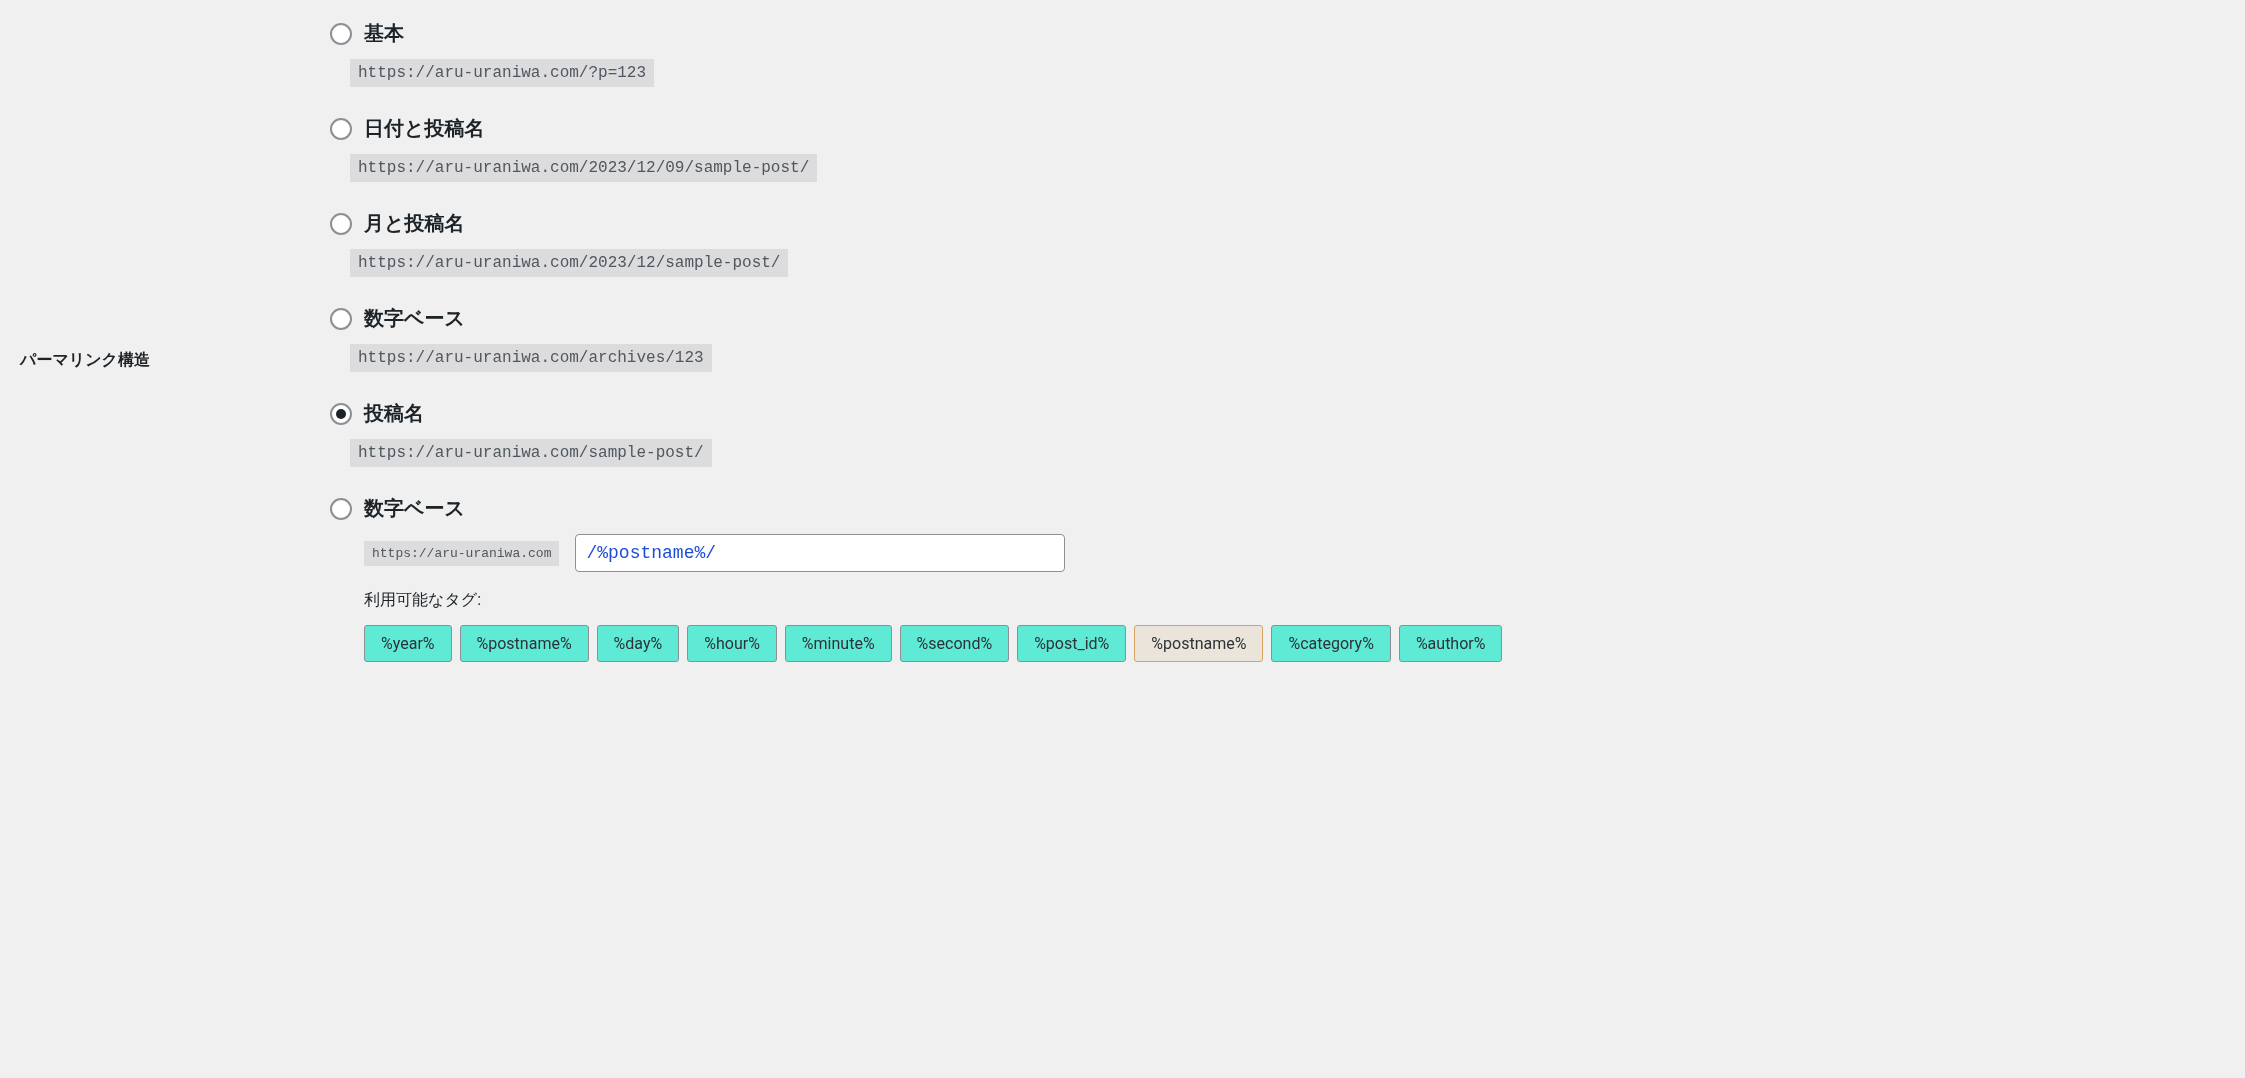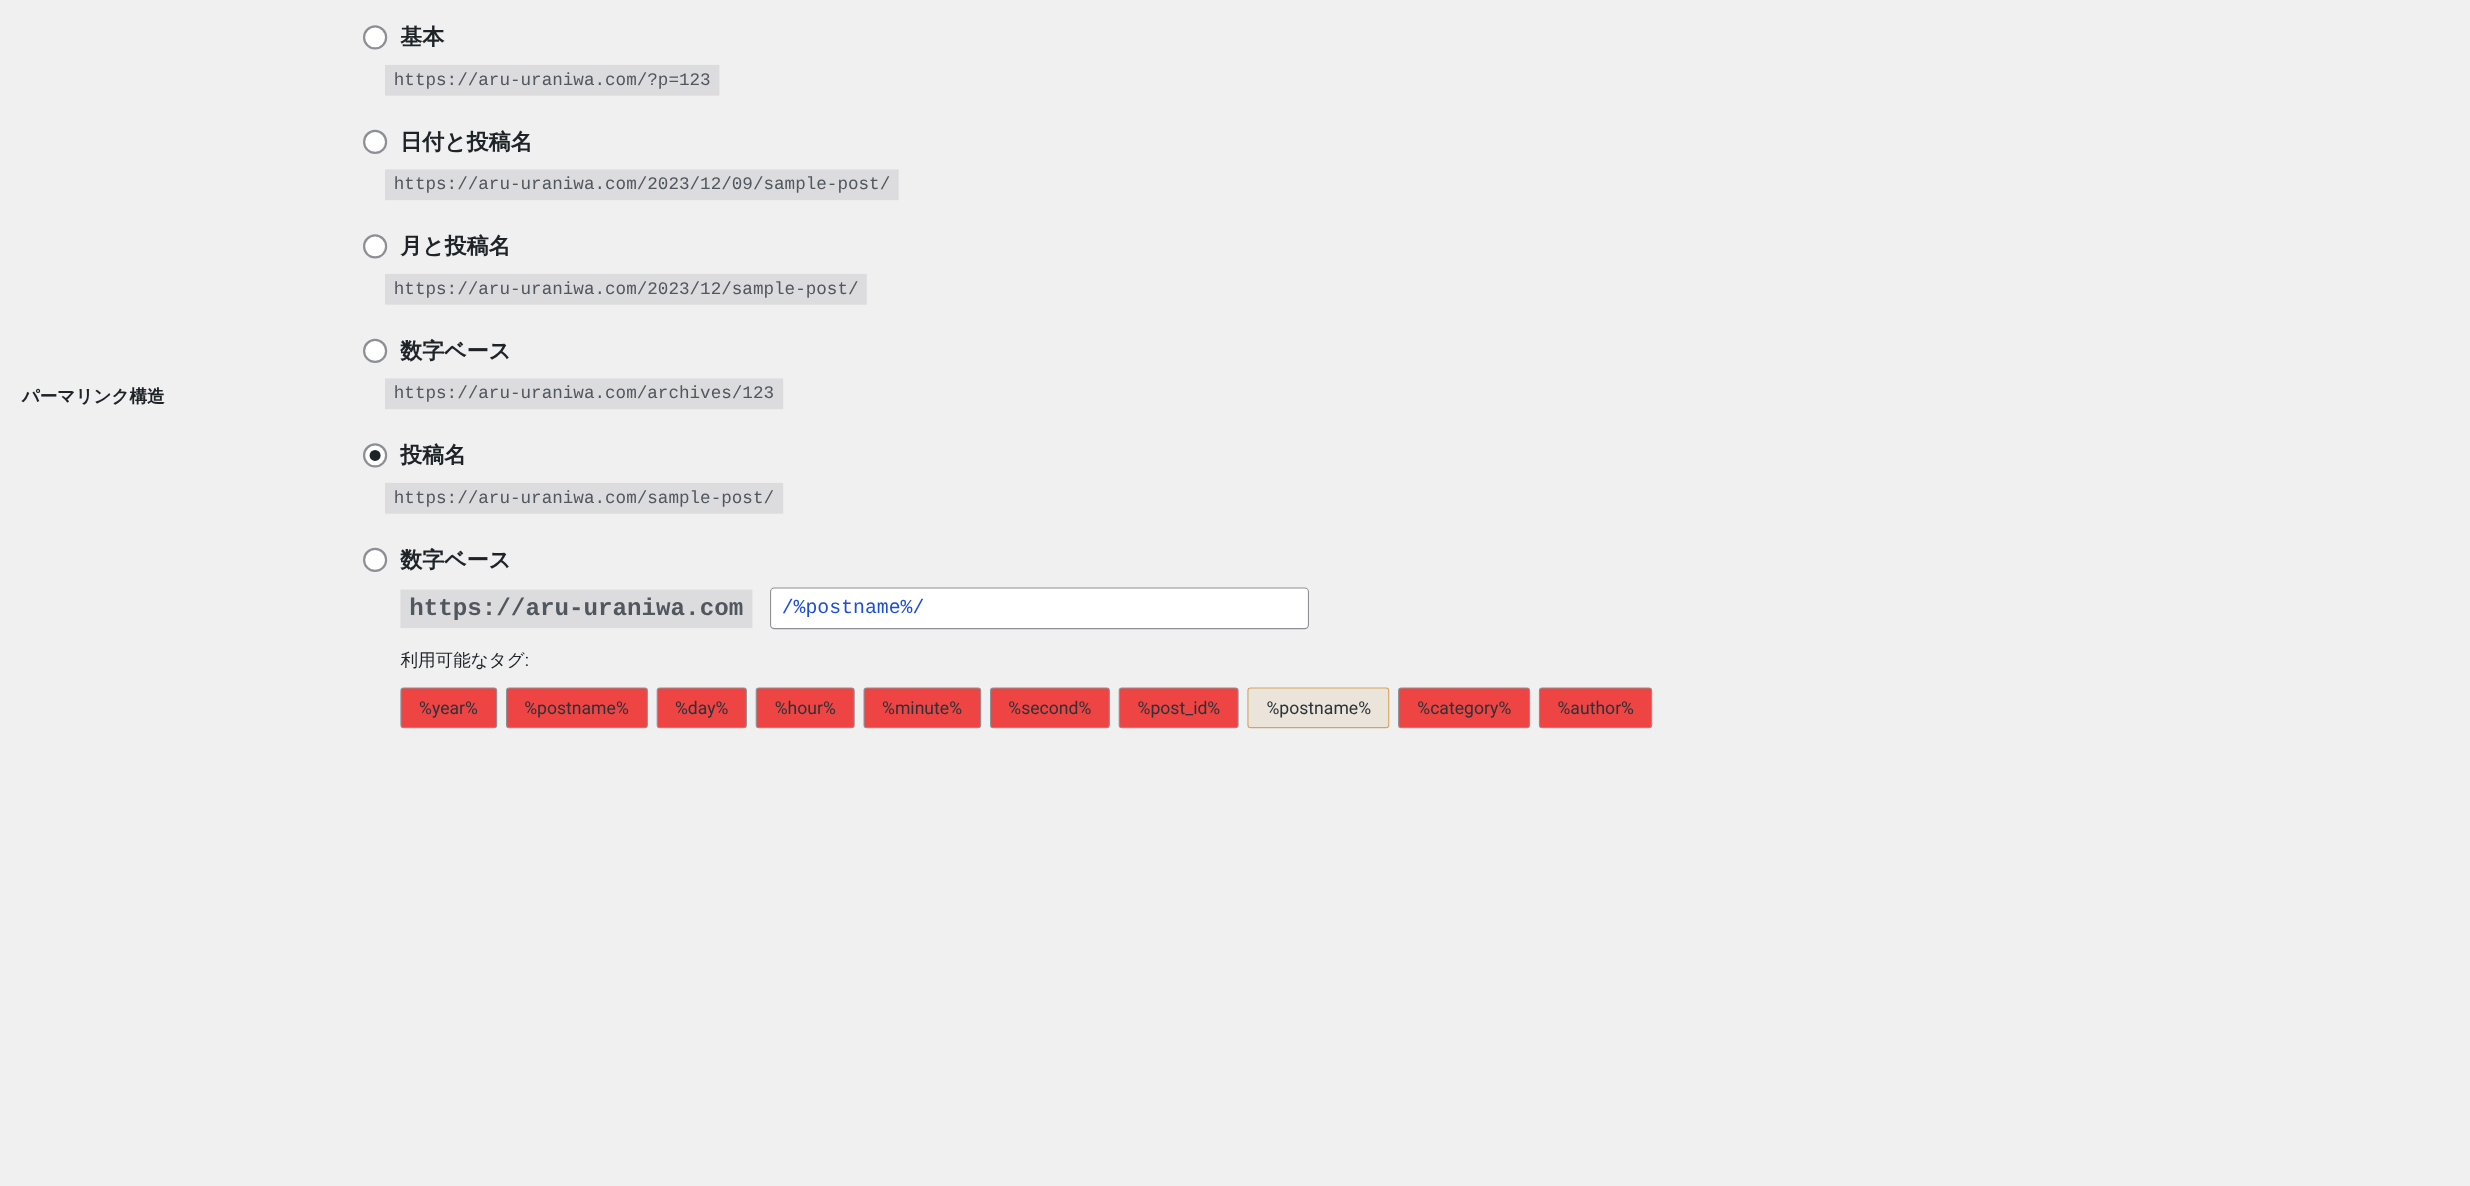--- a/index.html
+++ b/index.html
@@ -76,23 +76,22 @@
       display: flex;
       align-items: center;
       gap: 16px;
       margin-left: 34px;
       margin-bottom: 18px;
     }
     .custom-prefix {
       font-family: Consolas, Monaco, "Courier New", monospace;
       background: #dcdcde;
       padding: 5px 8px;
-      font-size: 22px;
+      font-size: 13px;
       color: #50575e;
-      font-weight: bold;
     }
     .custom-input {
       flex: 1;
       max-width: 490px;
       padding: 8px 10px;
       font-family: Consolas, Monaco, "Courier New", monospace;
       font-size: 18px;
       border: 1px solid #8c8f94;
       border-radius: 4px;
       background: #fff;
@@ -108,21 +107,21 @@
       margin-left: 34px;
       display: flex;
       flex-wrap: wrap;
       gap: 8px;
     }
     .tag-button {
       padding: 8px 16px;
       font-size: 16px;
       border: 1px solid #8c8f94;
       border-radius: 3px;
-      background: #ef4444;
+      background: #5eead4;
       color: #2c3338;
       cursor: pointer;
       font-family: inherit;
     }
     .tag-button.active {
       background: #eae4db;
       border-color: #d5a35e;
     }
   </style>
 </head>

